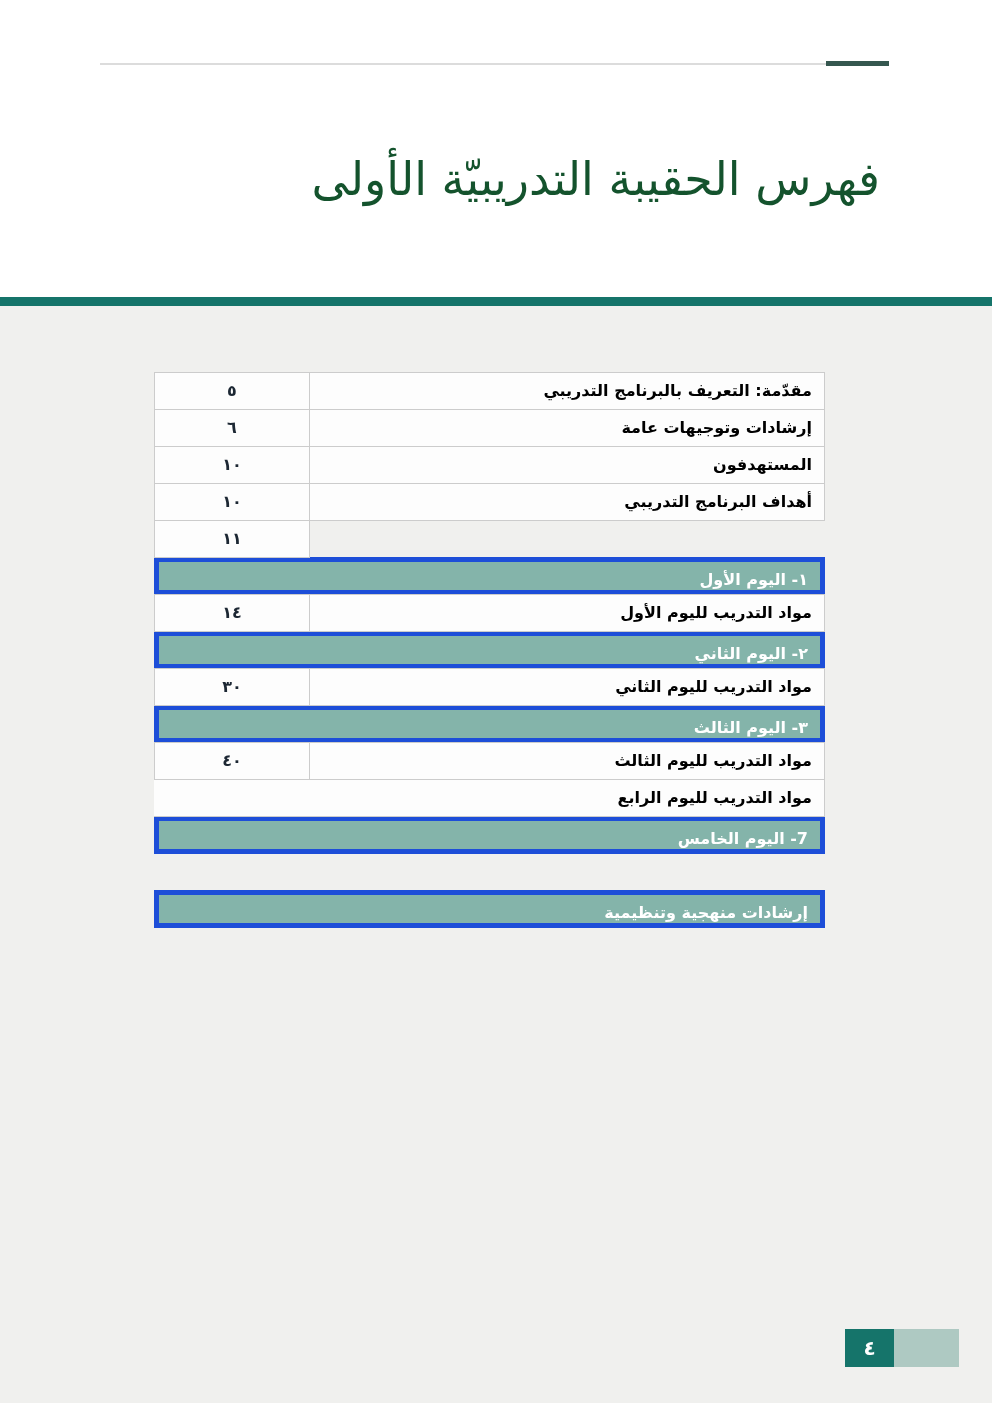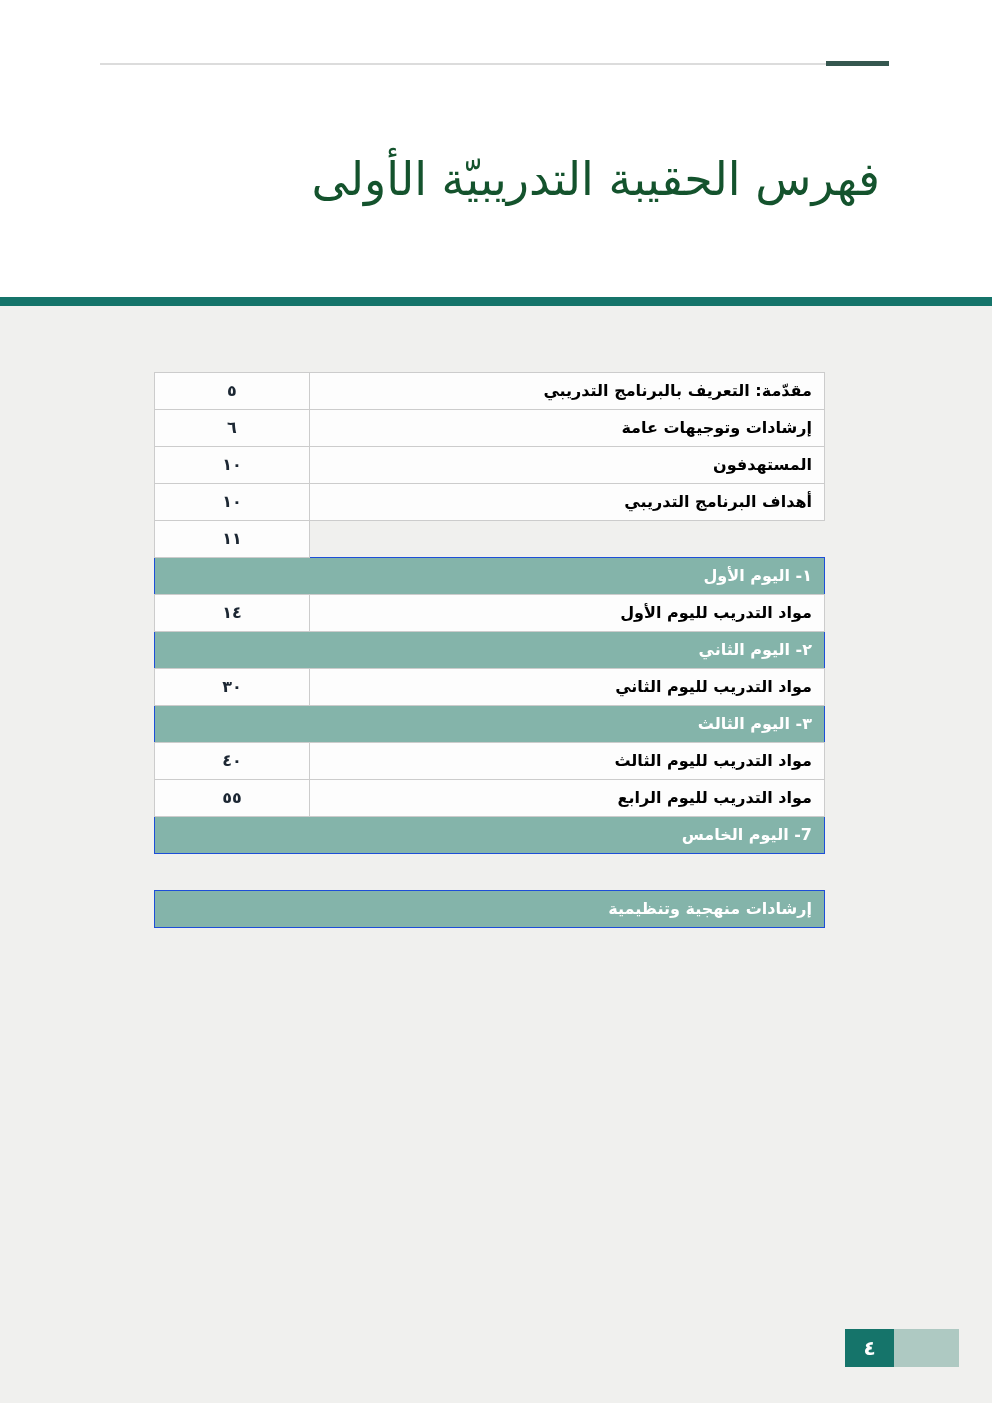--- a/index.html
+++ b/index.html
@@ -91,21 +91,21 @@
     line-height: 36px;
     font-size: 16px;
     font-weight: bold;
     color: #000000;
     overflow: hidden;
     white-space: nowrap;
   }
 
   .toc-row.section {
     background: #84b4aa;
-    border: 1px solid #1d4ed8;
+    border: 5px solid #1d4ed8;
   }
   .toc-row.section .section-title {
     width: 100%;
     direction: rtl;
     text-align: right;
     padding: 0 12px;
     line-height: 36px;
     font-size: 16px;
     font-weight: bold;
     color: #ffffff;
@@ -192,21 +192,20 @@
       <div class="section-title">٣- اليوم الثالث</div>
     </div>
 
     <div class="toc-row item">
       <div class="page-cell">٤٠</div>
       <div class="title-cell">مواد التدريب لليوم الثالث</div>
     </div>
 
 
     <div class="toc-row item">
-      <div class="page-cell">٥٥</div>
       <div class="title-cell">مواد التدريب لليوم الرابع</div>
     </div>
 
     <div class="toc-row section">
       <div class="section-title">7- اليوم الخامس</div>
     </div>
 
     <div class="toc-row item">
     </div>
 

